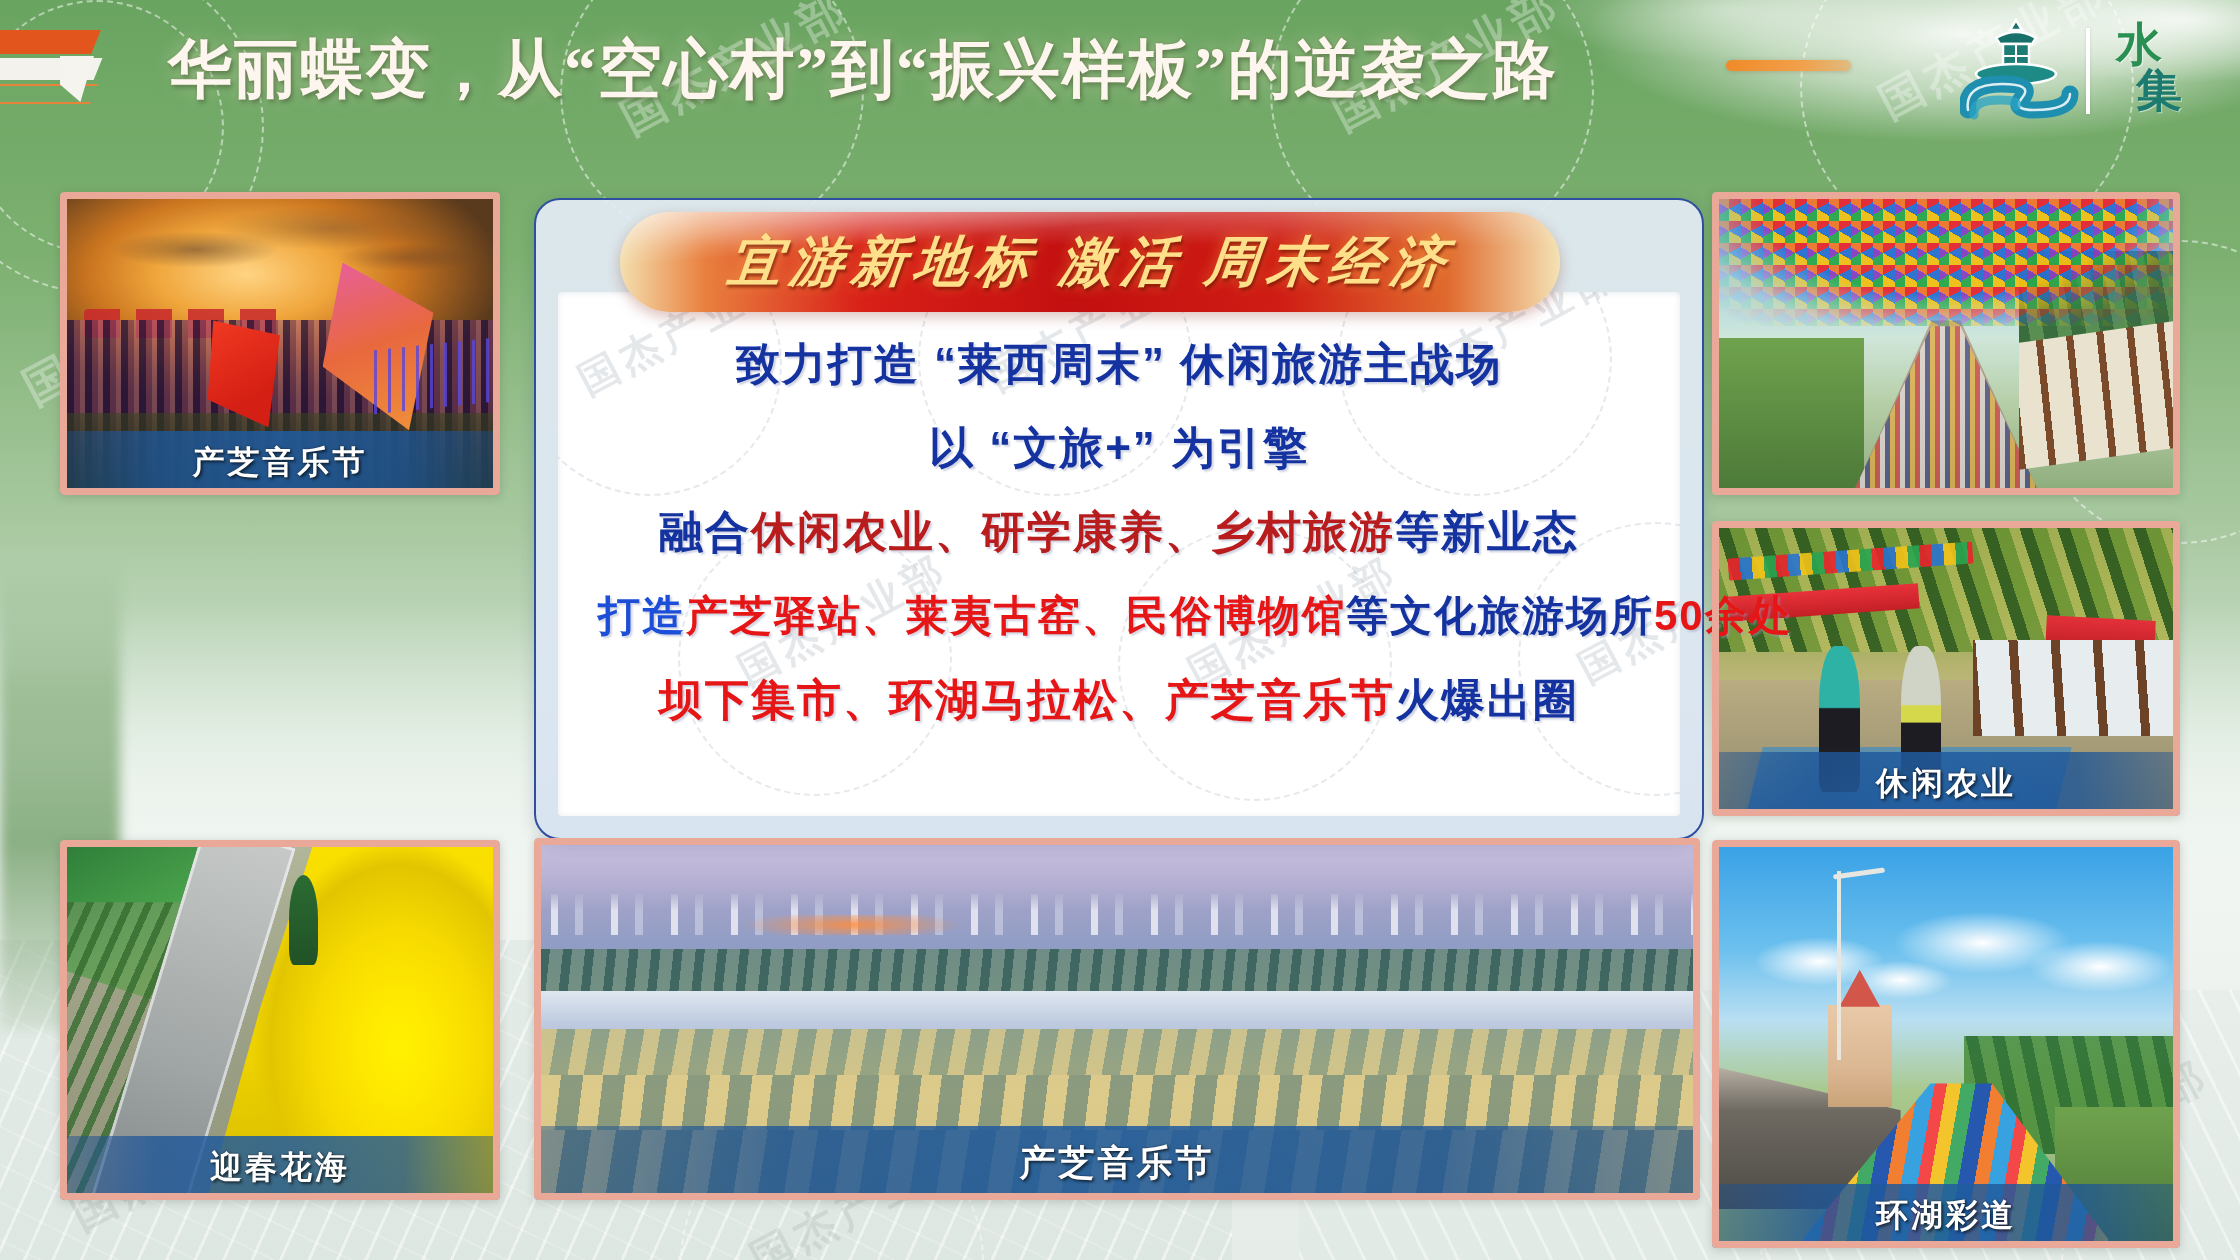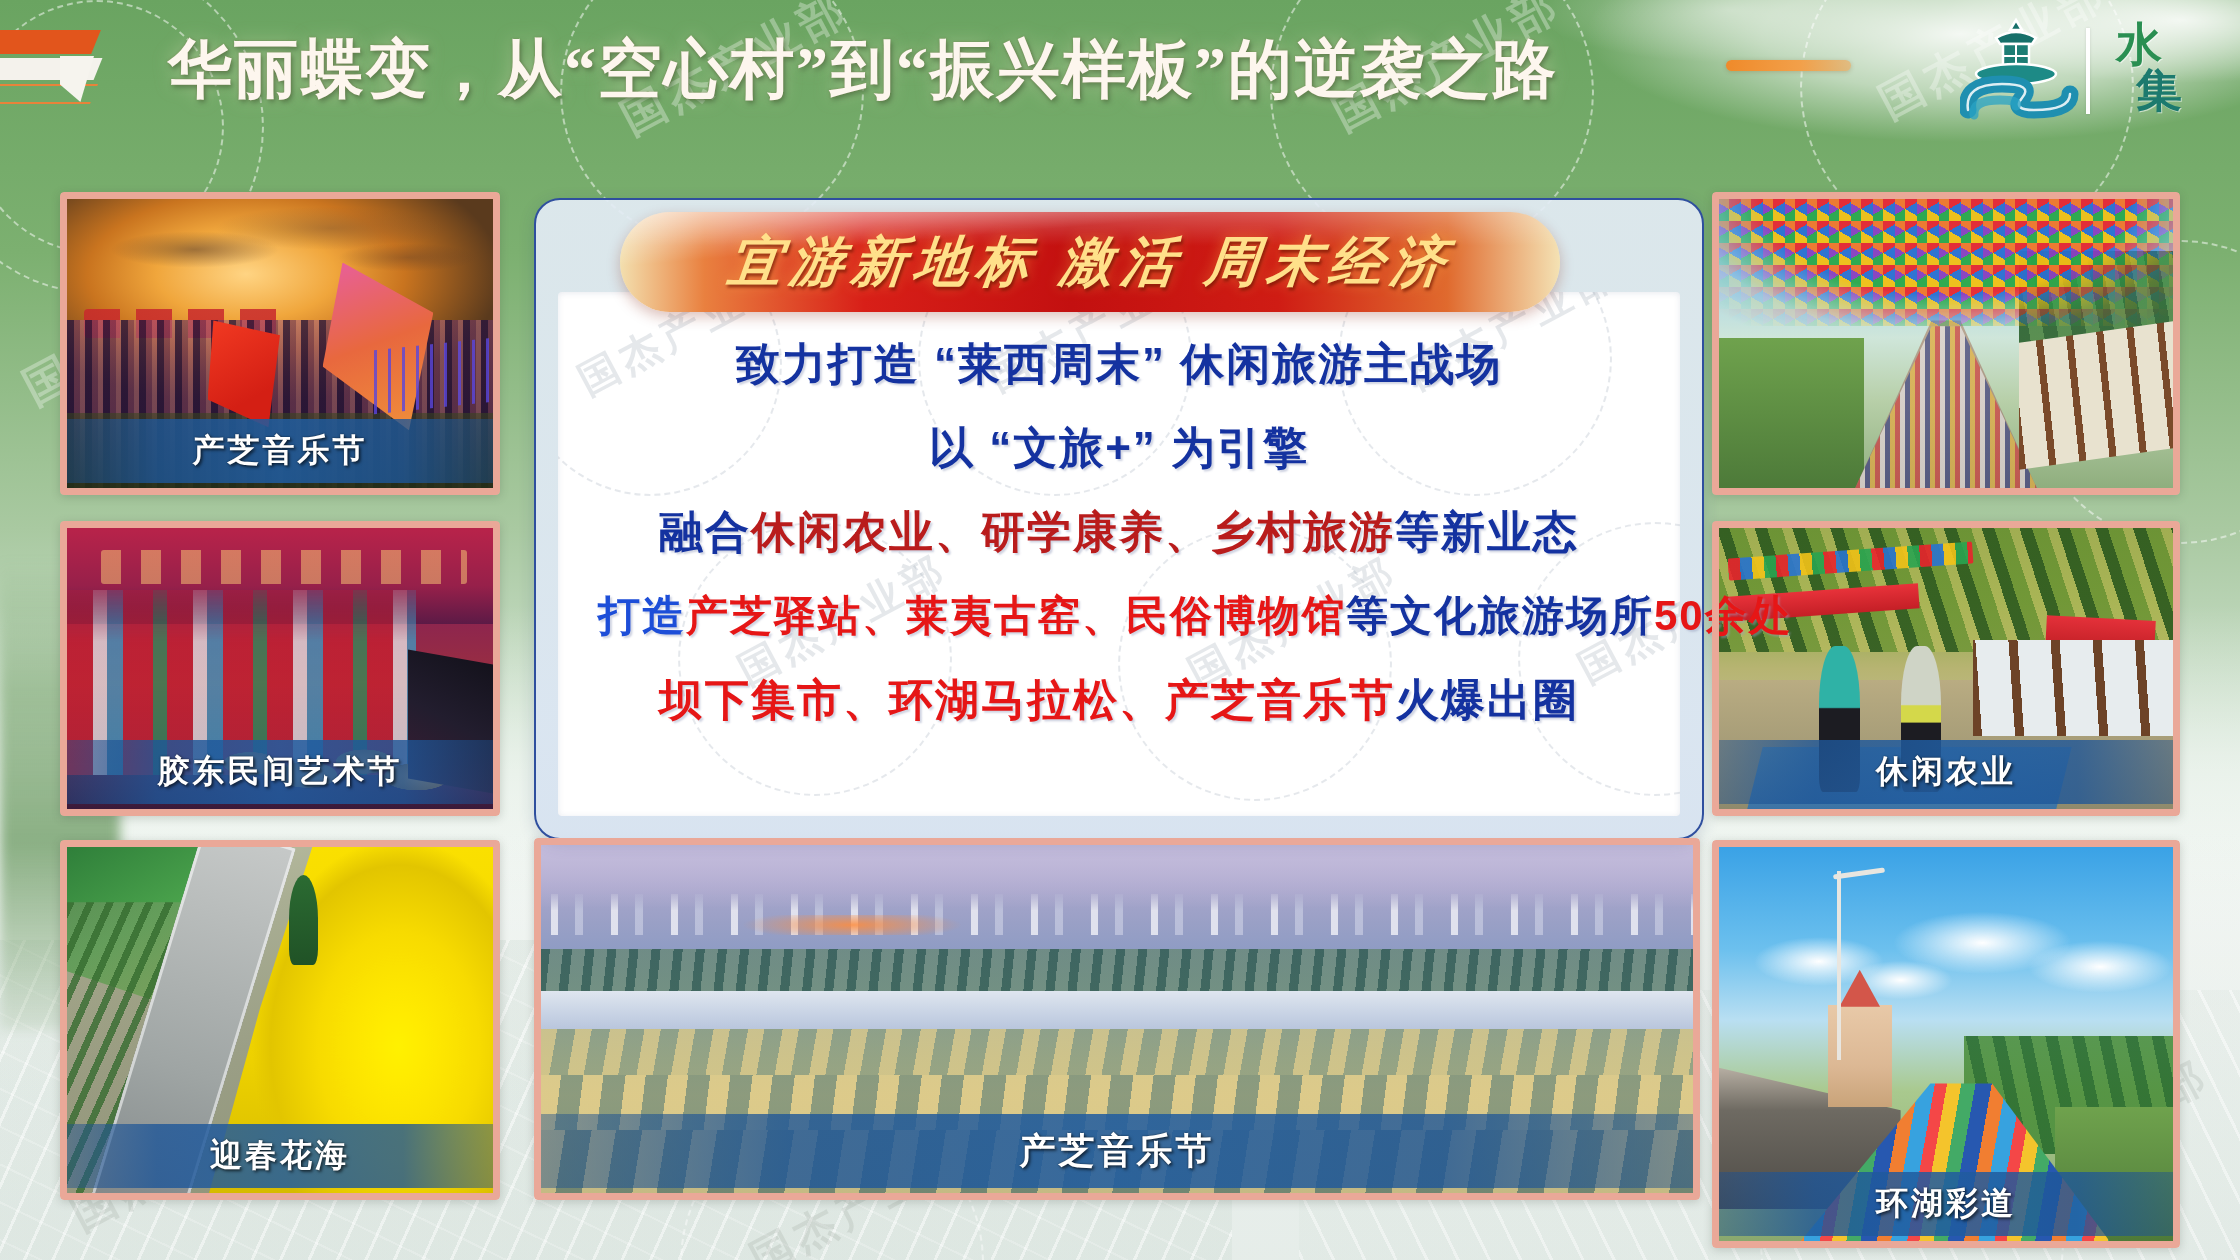--- a/index.html
+++ b/index.html
@@ -133,21 +133,21 @@
   .card{
     position:absolute;border-radius:4px;overflow:hidden;
     box-shadow:0 2px 10px rgba(60,70,60,.22);
   }
   .card .frame{
     position:absolute;inset:0;border:7px solid #eaa898;border-radius:4px;box-sizing:border-box;
     z-index:4;pointer-events:none;
   }
   .card .inner{position:absolute;inset:7px;overflow:hidden;background:#333;}
   .card .cap{
-    position:absolute;left:0;right:0;bottom:12px;height:64px;
+    position:absolute;left:0;right:0;bottom:0;height:64px;
     background:linear-gradient(90deg, rgba(27,78,142,0.42) 0%, rgba(30,86,152,0.80) 22%, rgba(32,92,160,0.86) 50%, rgba(30,86,152,0.80) 78%, rgba(27,78,142,0.42) 100%);
     display:flex;align-items:center;justify-content:center;z-index:3;
   }
   .card .cap span{
     color:#ffffff;font-weight:700;font-size:32px;letter-spacing:3px;
     font-family:"Liberation Sans","DejaVu Sans",sans-serif;
     text-shadow:2px 2px 3px rgba(0,0,0,.55), 0 0 2px rgba(0,0,0,.6);
     white-space:nowrap;
   }
   .card.big .cap{height:74px;}
@@ -602,35 +602,20 @@
         <div class="flag2"></div>
         <div class="barrier"></div>
       </div>
     </div>
     <div class="cap">
       <span>产芝音乐节</span>
     </div>
     <div class="frame"></div>
   </div>
 
-  <div class="card" style="left:60px;top:521px;width:440px;height:295px;">
-    <div class="inner">
-      <div class="ph ph-folk">
-        <div class="backwall"></div>
-        <div class="signs"></div>
-        <div class="people"></div>
-        <div class="baskets"></div>
-        <div class="screen"></div>
-      </div>
-    </div>
-    <div class="cap">
-      <span>胶东民间艺术节</span>
-    </div>
-    <div class="frame"></div>
-  </div>
 
   <div class="card" style="left:60px;top:840px;width:440px;height:360px;text-align:center;">
     <div class="inner">
       <div class="ph ph-flower">
         <div class="greenfield"></div>
         <div class="treeline"></div>
         <div class="brush"></div>
         <div class="yellow"></div>
         <div class="road"></div>
         <div class="cypress"></div>

